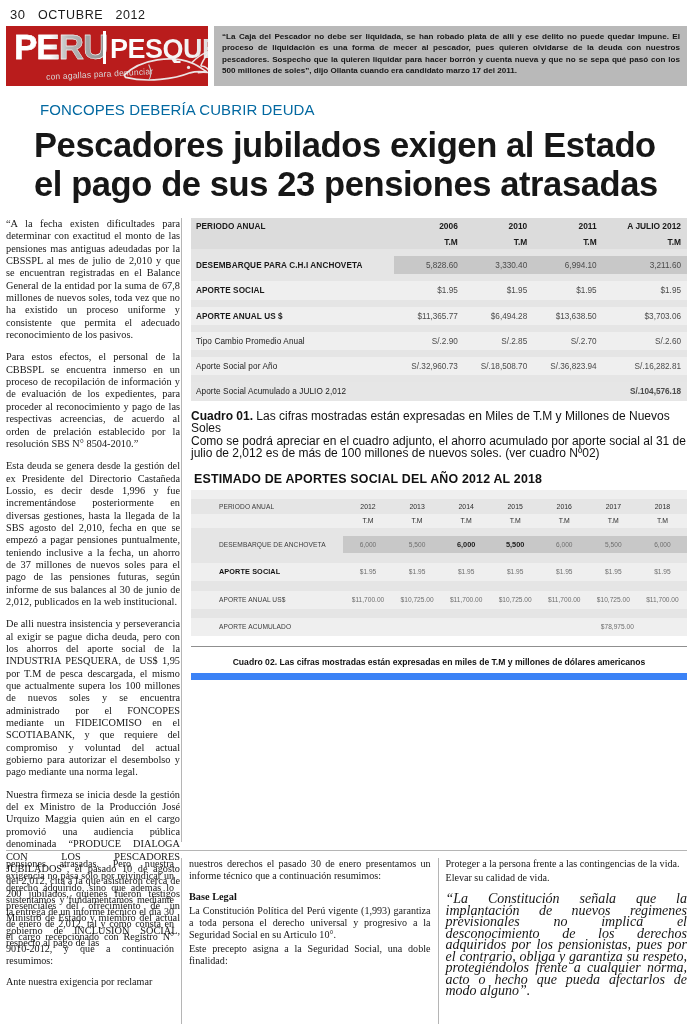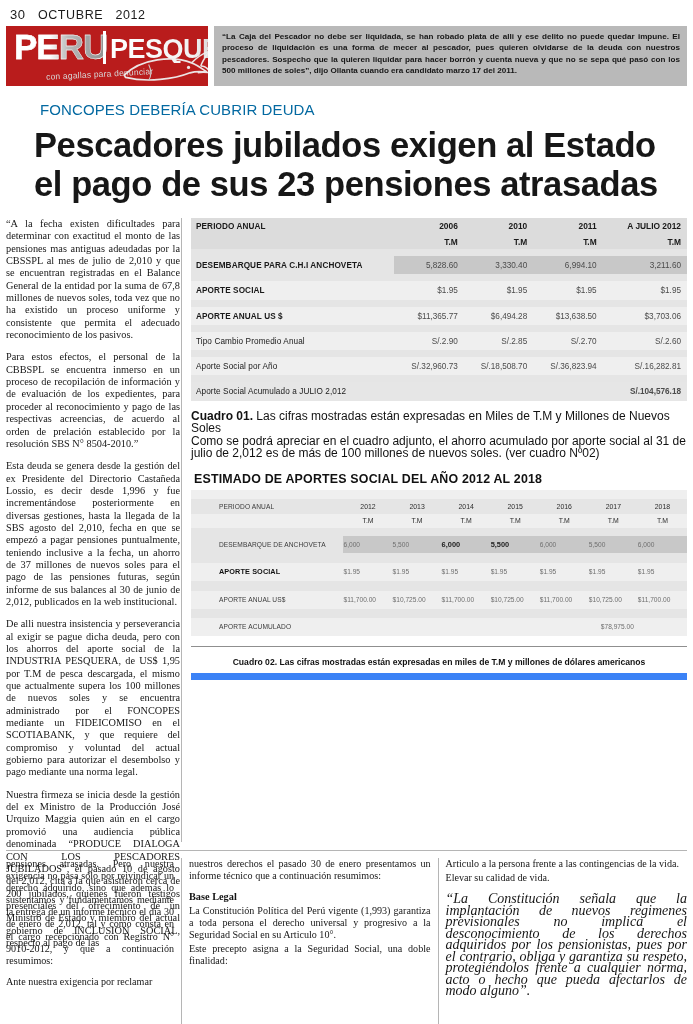--- a/index.html
+++ b/index.html
@@ -244,21 +244,21 @@
     font-size: 6.6px;
     color: #3a3a3a;
     padding-left: 28px;
     text-align: left;
     white-space: nowrap;
     letter-spacing: 0.1px;
   }
   .t2 .lbl.b { font-weight: bold; color: #111111; font-size: 7.3px; }
   .t2 .num {
     font-size: 6.6px;
-    text-align: left;
+    text-align: center;
     color: #6f6f6f;
     white-space: nowrap;
   }
   .t2 .num.b { font-weight: bold; color: #1d1d1d; font-size: 7.4px; }
   .t2 .hd-year {
     font-size: 6.9px;
     color: #2d2d2d;
     text-align: center;
   }
   .t2 .hd-tm {
@@ -583,20 +583,20 @@
     </div>
 
     <div class="bcol">
       <p>nuestros derechos  el pasado 30 de enero presentamos un informe técnico que a continuación resumimos:</p>
       <p class="subhead">Base Legal</p>
       <p class="noindent">La Constitución Política del Perú vigente (1,993) garantiza a toda persona el derecho universal y progresivo a la Seguridad Social en su Articulo 10°.</p>
       <p>Este precepto asigna a la Seguridad Social, una doble finalidad:</p>
     </div>
 
     <div class="bcol">
-      <p class="noindent">Articulo a la persona frente a las contingencias de la vida.</p>
+      <p class="noindent">Proteger a la persona frente a las contingencias de la vida.</p>
       <p>Elevar su calidad de vida.</p>
       <p class="ital">“La Constitución señala que la implantación de nuevos regimenes previsionales no implica el desconocimiento de los derechos adquiridos por los pensionistas, pues por el contrario, obliga y garantiza su respeto, protegiéndolos frente a cualquier norma, acto o hecho que pueda afectarlos de modo alguno”.</p>
     </div>
 
   </div>
 
 </div>
 
 </body></html>

